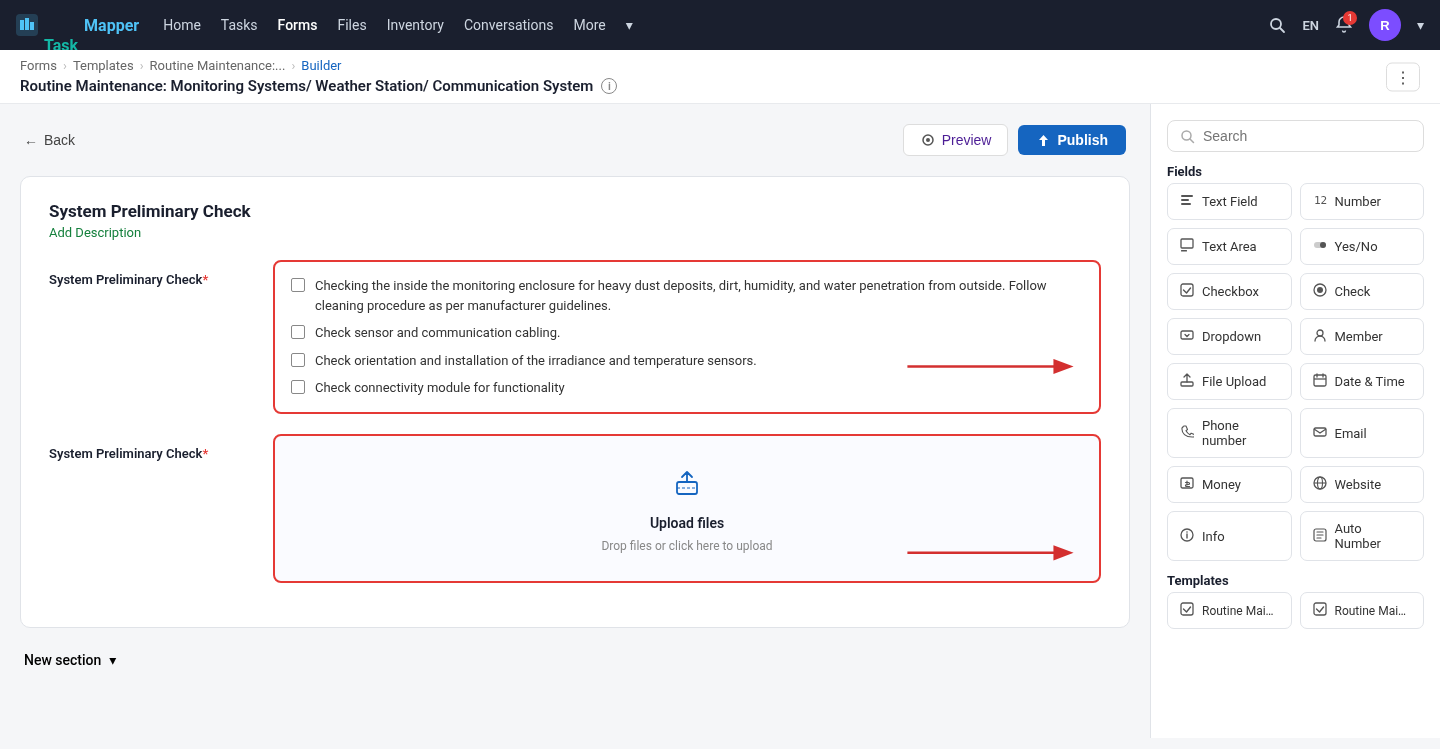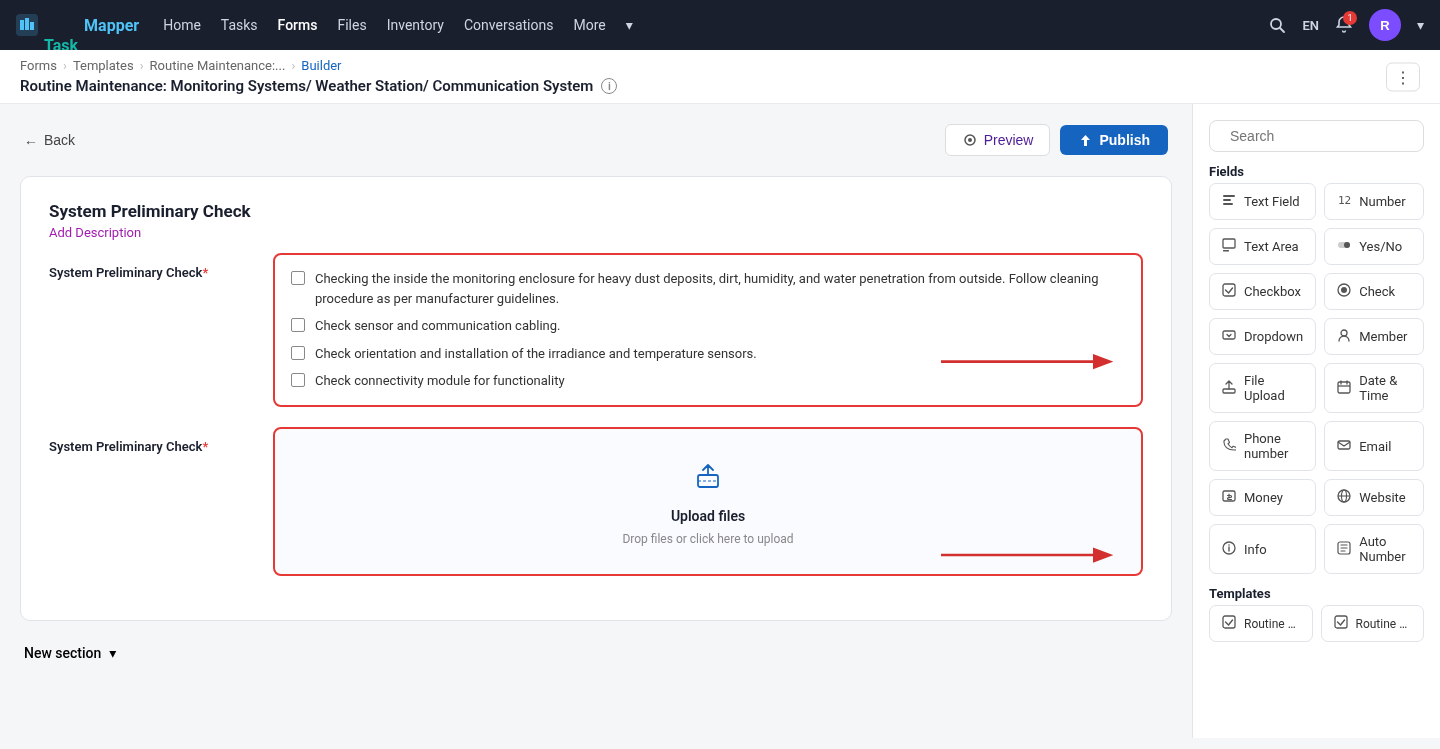--- a/index.html
+++ b/index.html
@@ -208,22 +208,22 @@
       position: relative;
     }
     .section-title {
       font-size: 17px;
       font-weight: 700;
       color: #1a1f2e;
       margin-bottom: 4px;
     }
     .section-desc {
       font-size: 13px;
-      color: #a21caf;
-      margin-bottom: 13px;
+      color: #15803d;
+      margin-bottom: 20px;
       cursor: pointer;
     }
 
     
     .form-row {
       display: flex;
       gap: 24px;
       margin-bottom: 20px;
       align-items: flex-start;
     }
@@ -300,21 +300,21 @@
       gap: 8px;
       cursor: pointer;
       padding: 8px 4px;
       color: #000000;
       font-size: 14px;
       font-weight: 500;
     }
 
     
     .right-panel {
-      width: 248px;
+      width: 290px;
       background: white;
       border-left: 1px solid #e0e3e8;
       overflow-y: auto;
       padding: 16px;
       display: flex;
       flex-direction: column;
       gap: 12px;
     }
     .search-input-wrap {
       display: flex;

